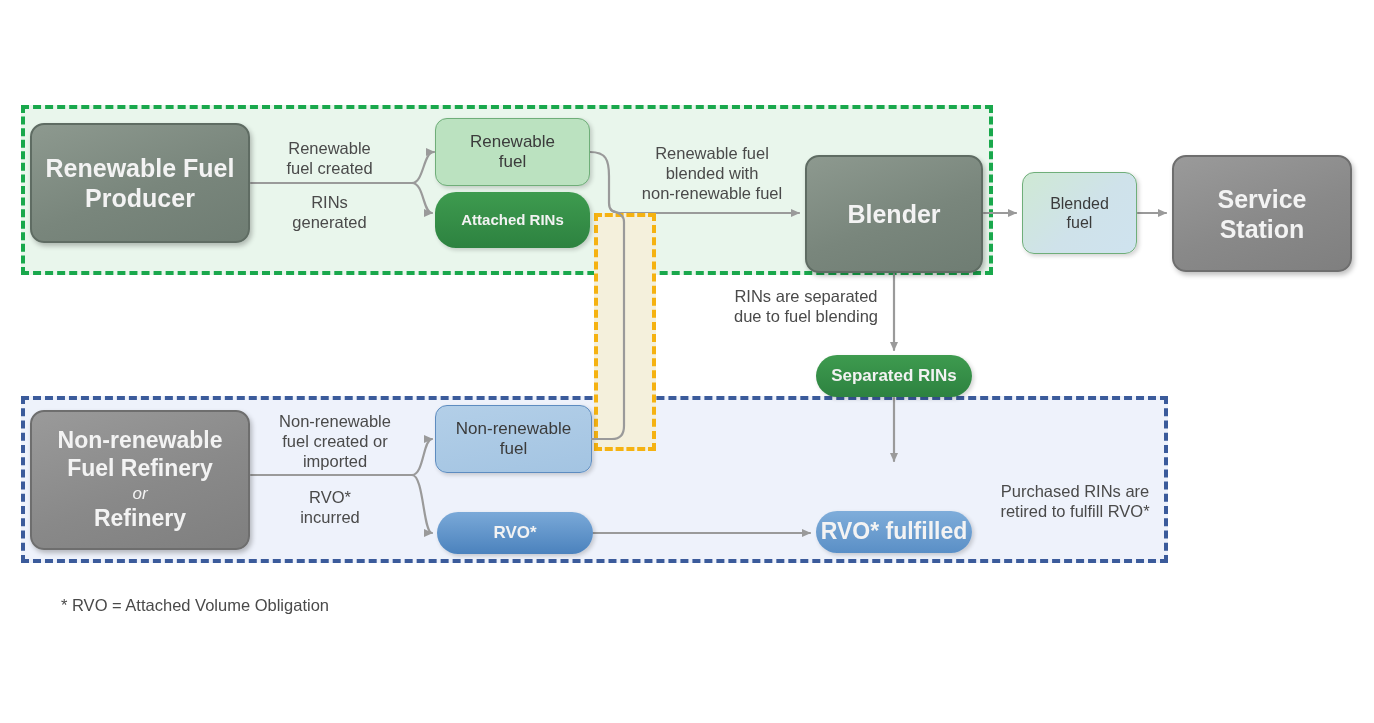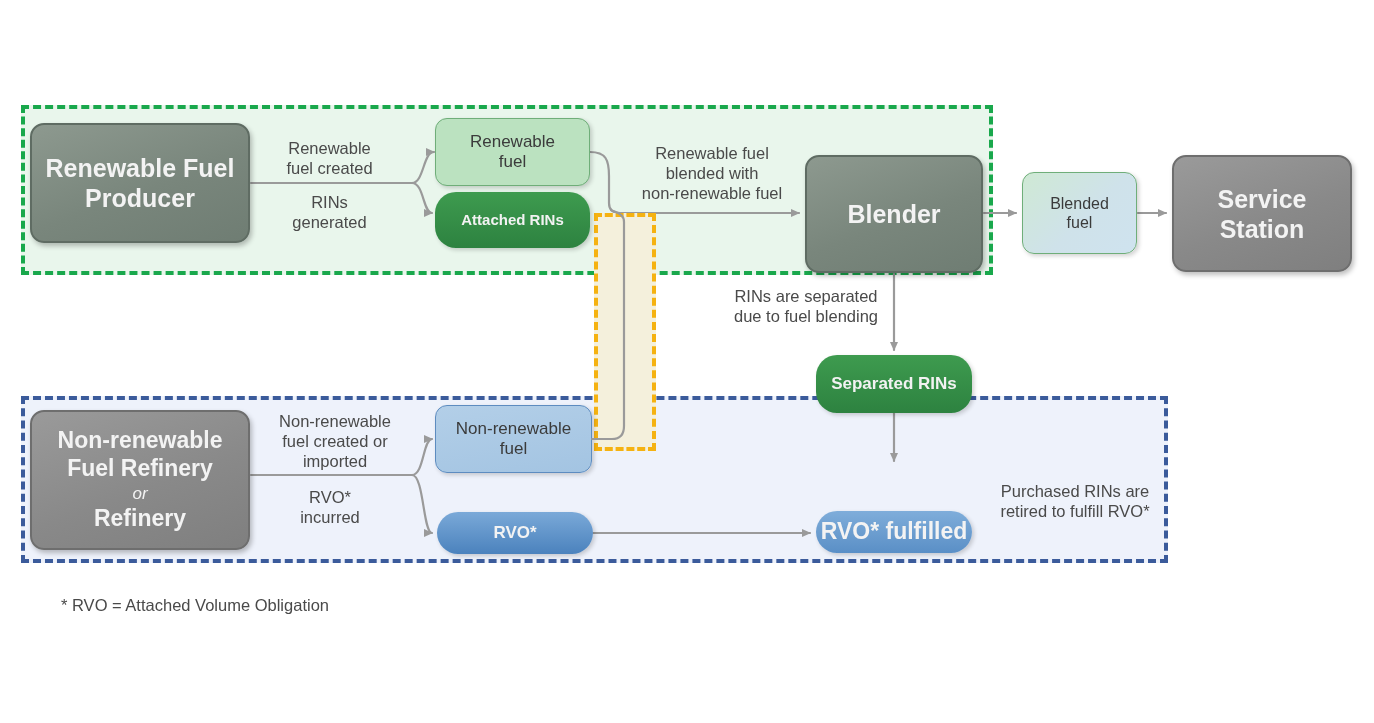--- a/index.html
+++ b/index.html
@@ -126,21 +126,21 @@
   }
   #node-blended-fuel {
     left: 1022px; top: 172px; width: 115px; height: 82px;
     background: linear-gradient(135deg, #cfe9d4 0%, #cfe2ea 55%, #cfe3ef 100%);
     border: 1.5px solid #6fae79;
     border-radius: 12px;
     color: #3b3b3b;
     font-size: 16px;
   }
   #node-separated-rins {
-    left: 816px; top: 355px; width: 156px; height: 58px;
+    left: 816px; top: 355px; width: 156px; height: 42px;
     background: linear-gradient(180deg, #3e9b4f 0%, #2d8240 100%);
     border-radius: 21px;
     color: #f2f2f2;
     font-size: 17px;
     font-weight: 700;
     z-index: 9;
   }
   #node-retired-rins {
     left: 816px; top: 466px; width: 156px; height: 42px;
     background: linear-gradient(180deg, #3e9b4f 0%, #2d8240 100%);

